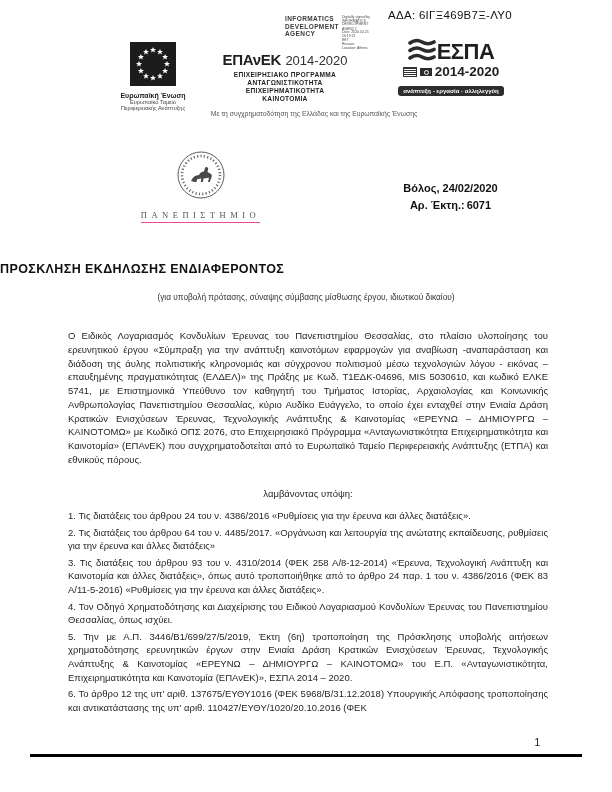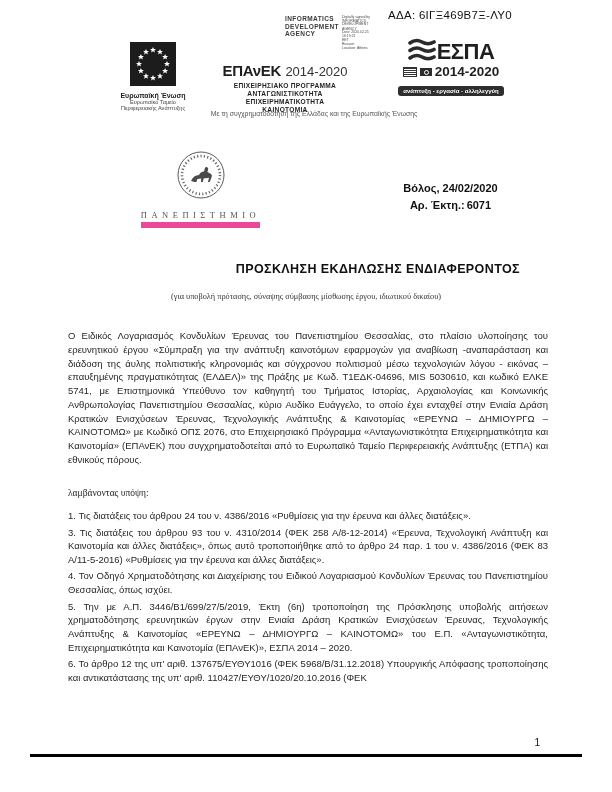--- a/index.html
+++ b/index.html
@@ -15,21 +15,21 @@
   .stamp-agency{width:56px;font-size:6.5px;line-height:7.5px;font-weight:bold;color:#3b3b3b;letter-spacing:.4px;}
   .stamp-sig{width:90px;font-size:6px;line-height:6.6px;color:#4a4a4a;
              transform:scale(.58);transform-origin:top left;}
 
   
   .eu-block{top:42px;left:118px;width:70px;text-align:center;}
   .eu-flag{width:46px;height:44px;display:inline-block;}
   .eu-t1{font-size:7px;font-weight:bold;color:#222;margin-top:2px;}
   .eu-t2{font-size:5.6px;color:#444;line-height:6.4px;}
 
-  .epanek{top:62px;left:212px;width:146px;text-align:center;color:#1f1f1f;}
+  .epanek{top:51px;left:212px;width:146px;text-align:center;color:#1f1f1f;}
   .epanek-name{font-size:15px;font-weight:bold;letter-spacing:-.3px;}
   .epanek-years{font-size:13px;font-weight:normal;color:#333;}
   .epanek-line{font-size:6.6px;font-weight:bold;line-height:8px;letter-spacing:.3px;}
   .epanek-line.first{margin-top:2px;}
 
   .espa{top:38px;left:392px;width:118px;text-align:center;color:#1f1f1f;}
   .espa-top{display:flex;align-items:center;justify-content:center;gap:1px;}
   .espa-name{font-size:22px;font-weight:bold;letter-spacing:-.5px;}
   .espa-mid{display:flex;align-items:center;justify-content:center;gap:3px;margin-top:-2px;}
   .flag-gr{width:12px;height:8px;display:inline-block;background:repeating-linear-gradient(#333 0 1px,#fff 1px 2px);border:.5px solid #333;}
@@ -37,36 +37,36 @@
   .flag-eu:after{content:"";position:absolute;left:4.5px;top:2.5px;width:3px;height:3px;border-radius:50%;border:.7px solid #fff;}
   .espa-years{font-size:13.5px;font-weight:bold;}
   .espa-badge{margin-top:2px;display:inline-block;background:#2e2e2e;color:#fff;
               font-size:6px;font-weight:bold;padding:2px 5px;border-radius:3px;}
 
   .cofund{top:110px;left:118px;width:392px;text-align:center;font-size:6.8px;color:#555;}
 
   
   .uni{top:150px;left:128px;width:145px;text-align:center;}
   .uni-name1{font-family:"Liberation Serif", serif;font-size:8.5px;letter-spacing:4.5px;color:#555;
-             border-bottom:6px solid #ec4899;display:inline-block;padding-bottom:2px;margin-top:3px;text-align:center;}
+             border-bottom:1px solid #ec4899;display:inline-block;padding-bottom:2px;margin-top:3px;text-align:center;}
   .uni-name2{font-family:"Liberation Serif", serif;font-size:13px;letter-spacing:5px;color:#555;margin-top:2px;}
 
   
   .protocol{top:180px;left:368px;width:165px;text-align:center;font-weight:bold;font-size:11px;color:#111;line-height:17px;}
   .protocol .num{margin-left:2px;}
 
   
-  .doc-title{top:262px;left:0;width:520px;text-align:right;font-size:12.5px;font-weight:bold;color:#111;letter-spacing:.4px;}
-  .doc-subtitle{top:292px;left:0;width:612px;text-align:center;font-size:8.3px;color:#333;font-family:Liberation Serif, serif;}
+  .doc-title{top:262px;left:0;width:520px;text-align:left;font-size:12.5px;font-weight:bold;color:#111;letter-spacing:.4px;}
+  .doc-subtitle{top:292px;left:0;width:612px;text-align:center;font-size:8.3px;color:#333;}
 
   
   .content{top:329px;left:68px;width:480px;font-size:9.5px;line-height:1.45;text-align:justify;color:#262626;}
   .content p{margin:0;}
   .intro{margin-bottom:20px !important;}
-  .considering{margin-bottom:9px !important;text-align:left;font-family:Liberation Serif, serif;}
+  .considering{margin-bottom:9px !important;text-align:center;}
   .item{margin-bottom:2.5px !important;}
 
   
   .page-num{top:737px;left:0;width:540px;text-align:right;font-size:10px;color:#111;}
   .footer-rule{top:754px;left:30px;width:552px;height:2.5px;background:#000;}
 </style>
 </head>
 <body>
 
 <div class="abs ada">ΑΔΑ: 6ΙΓΞ469Β7Ξ-ΛΥ0</div>
@@ -164,20 +164,21 @@
   </div>
 </div>
 
 <div class="abs doc-title">ΠΡΟΣΚΛΗΣΗ ΕΚΔΗΛΩΣΗΣ ΕΝΔΙΑΦΕΡΟΝΤΟΣ</div>
 <div class="abs doc-subtitle">(για υποβολή πρότασης, σύναψης σύμβασης μίσθωσης έργου, ιδιωτικού δικαίου)</div>
 
 <div class="abs content">
   <p class="intro">Ο Ειδικός Λογαριασμός Κονδυλίων Έρευνας του Πανεπιστημίου Θεσσαλίας, στο πλαίσιο υλοποίησης του ερευνητικού έργου «Σύμπραξη για την ανάπτυξη καινοτόμων εφαρμογών για αναβίωση -αναπαράσταση και διάδοση της άυλης πολιτιστικής κληρονομιάς και σύγχρονου πολιτισμού μέσω τεχνολογιών λόγου - εικόνας – επαυξημένης πραγματικότητας (ΕΛΔΕΛ)» της Πράξης με Κωδ. Τ1ΕΔΚ-04696, MIS 5030610, και κωδικό ΕΛΚΕ 5741,  με Επιστημονικά Υπεύθυνο τον καθηγητή του Τμήματος Ιστορίας, Αρχαιολογίας και Κοινωνικής Ανθρωπολογίας Πανεπιστημίου Θεσσαλίας, κύριο Αυδίκο Ευάγγελο, το οποίο έχει ενταχθεί στην Ενιαία Δράση Κρατικών Ενισχύσεων Έρευνας, Τεχνολογικής Ανάπτυξης &amp; Καινοτομίας «ΕΡΕΥΝΩ – ΔΗΜΙΟΥΡΓΩ – ΚΑΙΝΟΤΟΜΩ» με Κωδικό ΟΠΣ 2076, στο Επιχειρησιακό Πρόγραμμα «Ανταγωνιστικότητα Επιχειρηματικότητα και Καινοτομία» (ΕΠΑνΕΚ) που συγχρηματοδοτείται από το Ευρωπαϊκό Ταμείο Περιφερειακής Ανάπτυξης (ΕΤΠΑ) και εθνικούς πόρους.</p>
   <p class="considering">λαμβάνοντας υπόψη:</p>
   <p class="item">1. Τις διατάξεις του άρθρου 24 του ν. 4386/2016 «Ρυθμίσεις για την έρευνα και άλλες διατάξεις».</p>
+  <p class="item">2. Τις διατάξεις του άρθρου 64 του ν. 4485/2017. «Οργάνωση και λειτουργία της ανώτατης εκπαίδευσης, ρυθμίσεις για την έρευνα και άλλες διατάξεις»</p>
   <p class="item">3. Τις διατάξεις του άρθρου 93 του ν. 4310/2014 (ΦΕΚ 258 Α/8-12-2014) «Έρευνα, Τεχνολογική Ανάπτυξη και Καινοτομία και άλλες διατάξεις», όπως αυτό τροποποιήθηκε από το άρθρο 24 παρ. 1 του ν. 4386/2016 (ΦΕΚ 83 Α/11-5-2016) «Ρυθμίσεις για την έρευνα και άλλες διατάξεις».</p>
   <p class="item">4. Τον Οδηγό Χρηματοδότησης και Διαχείρισης του Ειδικού Λογαριασμού Κονδυλίων Έρευνας του Πανεπιστημίου Θεσσαλίας, όπως ισχύει.</p>
   <p class="item">5. Την με Α.Π. 3446/Β1/699/27/5/2019, Έκτη (6η) τροποποίηση της Πρόσκλησης υποβολής αιτήσεων χρηματοδότησης ερευνητικών έργων στην Ενιαία Δράση Κρατικών Ενισχύσεων Έρευνας, Τεχνολογικής Ανάπτυξης &amp; Καινοτομίας «ΕΡΕΥΝΩ – ΔΗΜΙΟΥΡΓΩ – ΚΑΙΝΟΤΟΜΩ» του Ε.Π. «Ανταγωνιστικότητα, Επιχειρηματικότητα και Καινοτομία (ΕΠΑνΕΚ)»,  ΕΣΠΑ 2014 – 2020.</p>
   <p class="item">6. Το άρθρο 12 της υπ' αριθ. 137675/ΕΥΘΥ1016 (ΦΕΚ 5968/Β/31.12.2018) Υπουργικής Απόφασης τροποποίησης και αντικατάστασης της υπ' αριθ. 110427/ΕΥΘΥ/1020/20.10.2016 (ΦΕΚ</p>
 </div>
 
 <div class="abs page-num">1</div>
 <div class="abs footer-rule"></div>
 
 </body></html>

